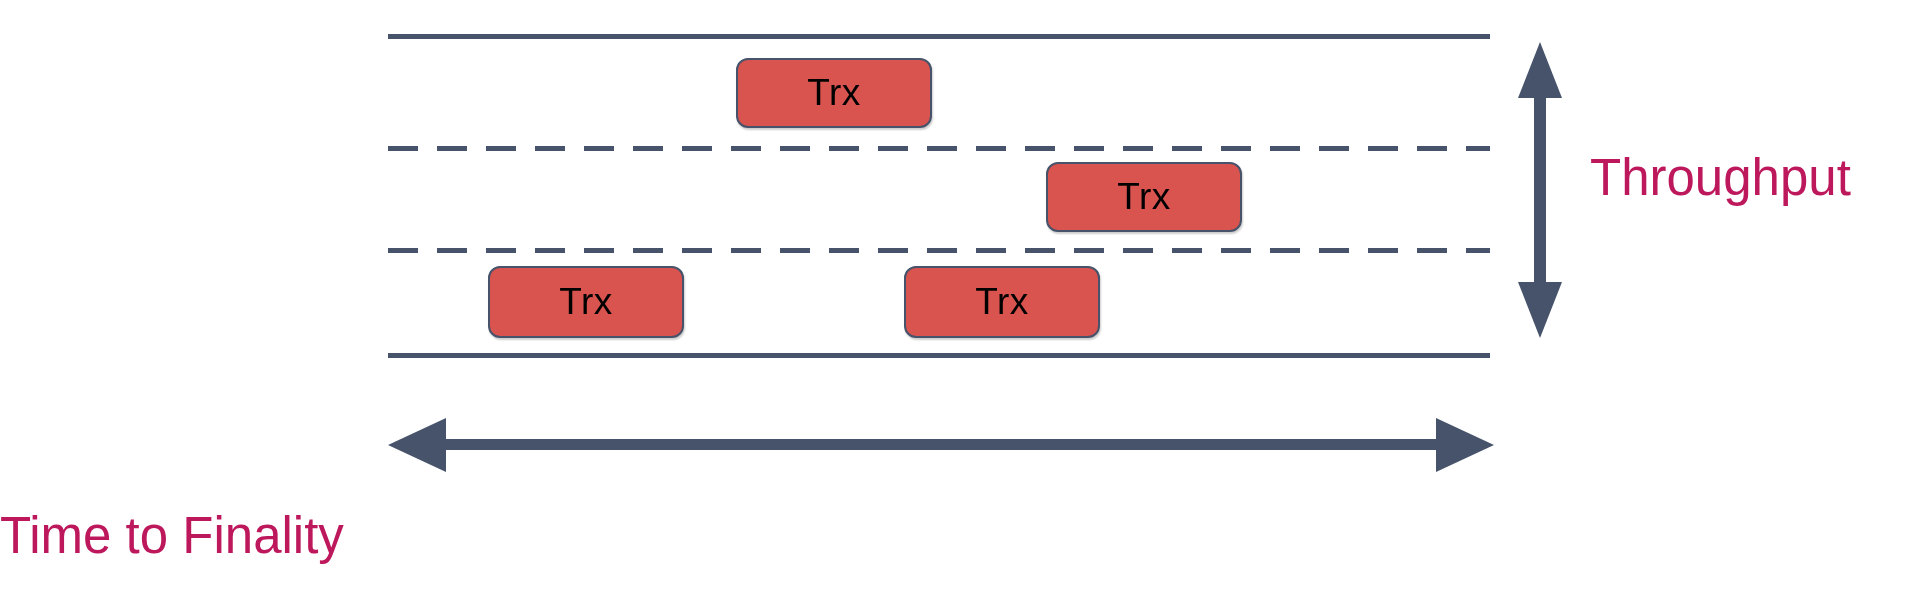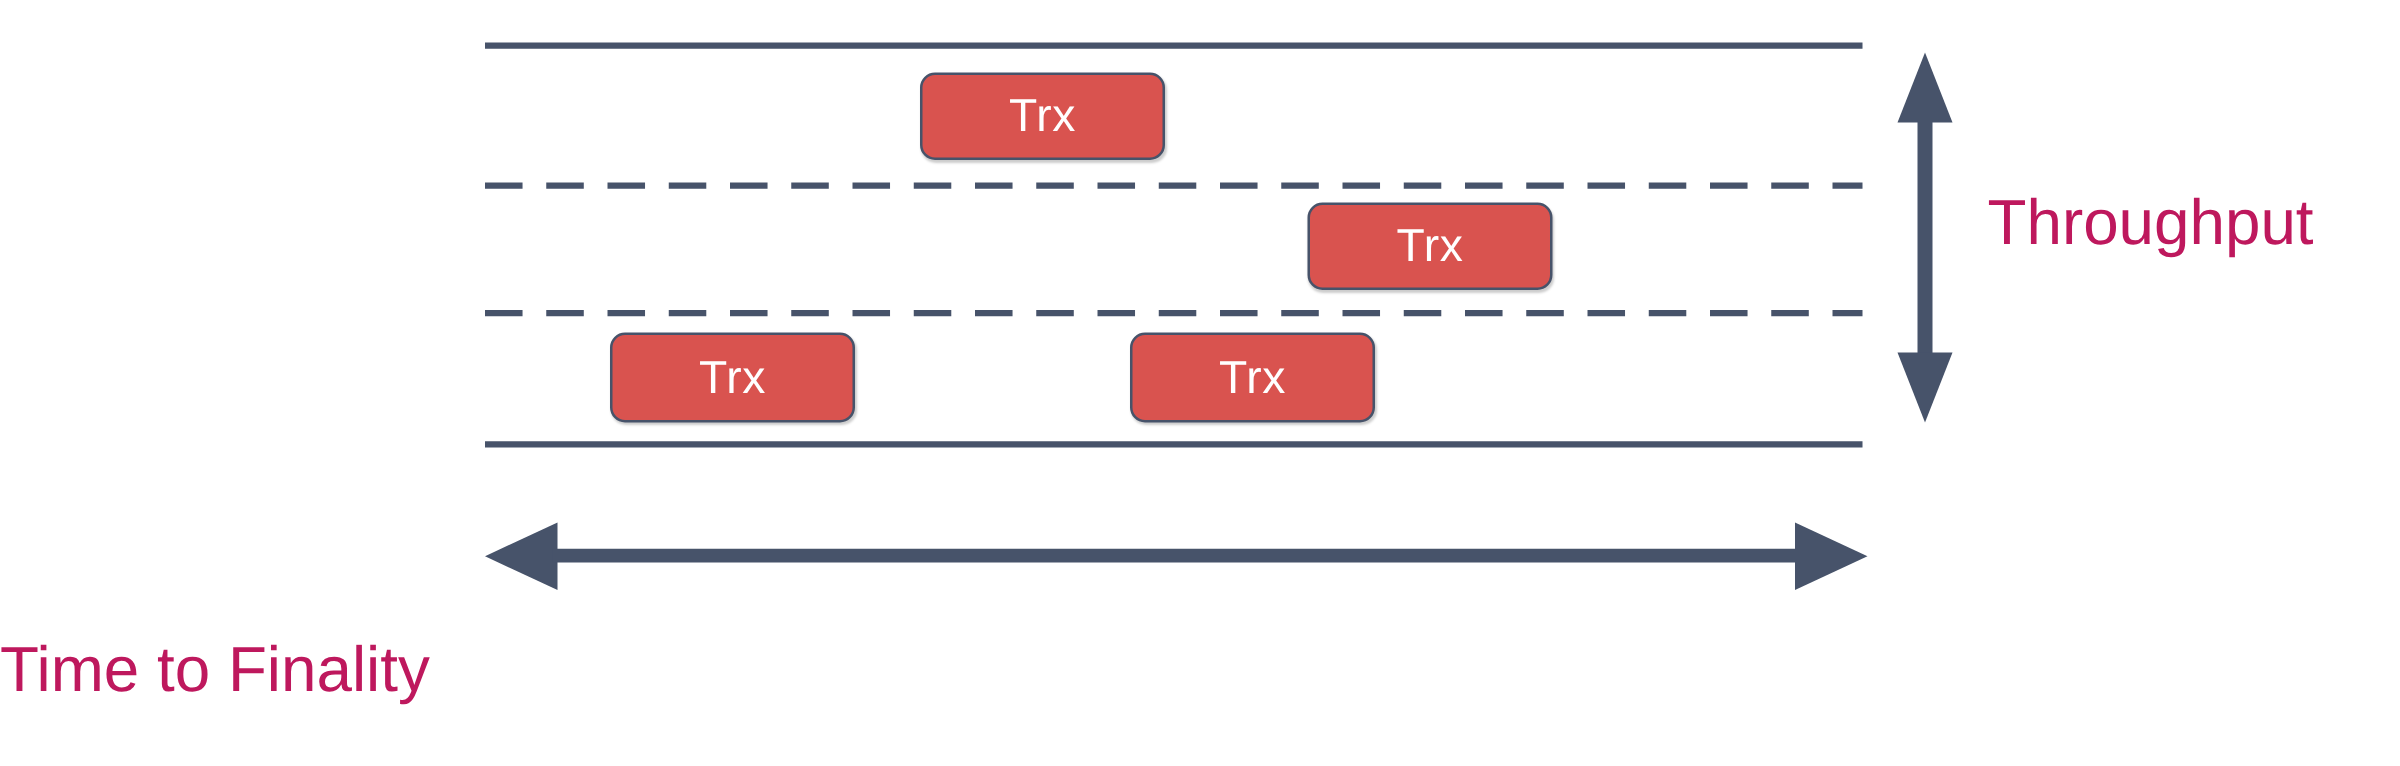--- a/index.html
+++ b/index.html
@@ -49,21 +49,21 @@
   
   .trx-box {
     position: absolute;
     box-sizing: border-box;
     background: #d9534f;
     border: 2px solid #47536a;
     border-radius: 12px;
     display: flex;
     align-items: center;
     justify-content: center;
-    color: #ffffff;
+    color: #000000;
     font-size: 37px;
     letter-spacing: 0.5px;
     box-shadow: 1px 2px 2px rgba(0,0,0,0.20);
   }
 
   
   .v-arrow {
     position: absolute;
     left: 1512px;
     top: 40px;

